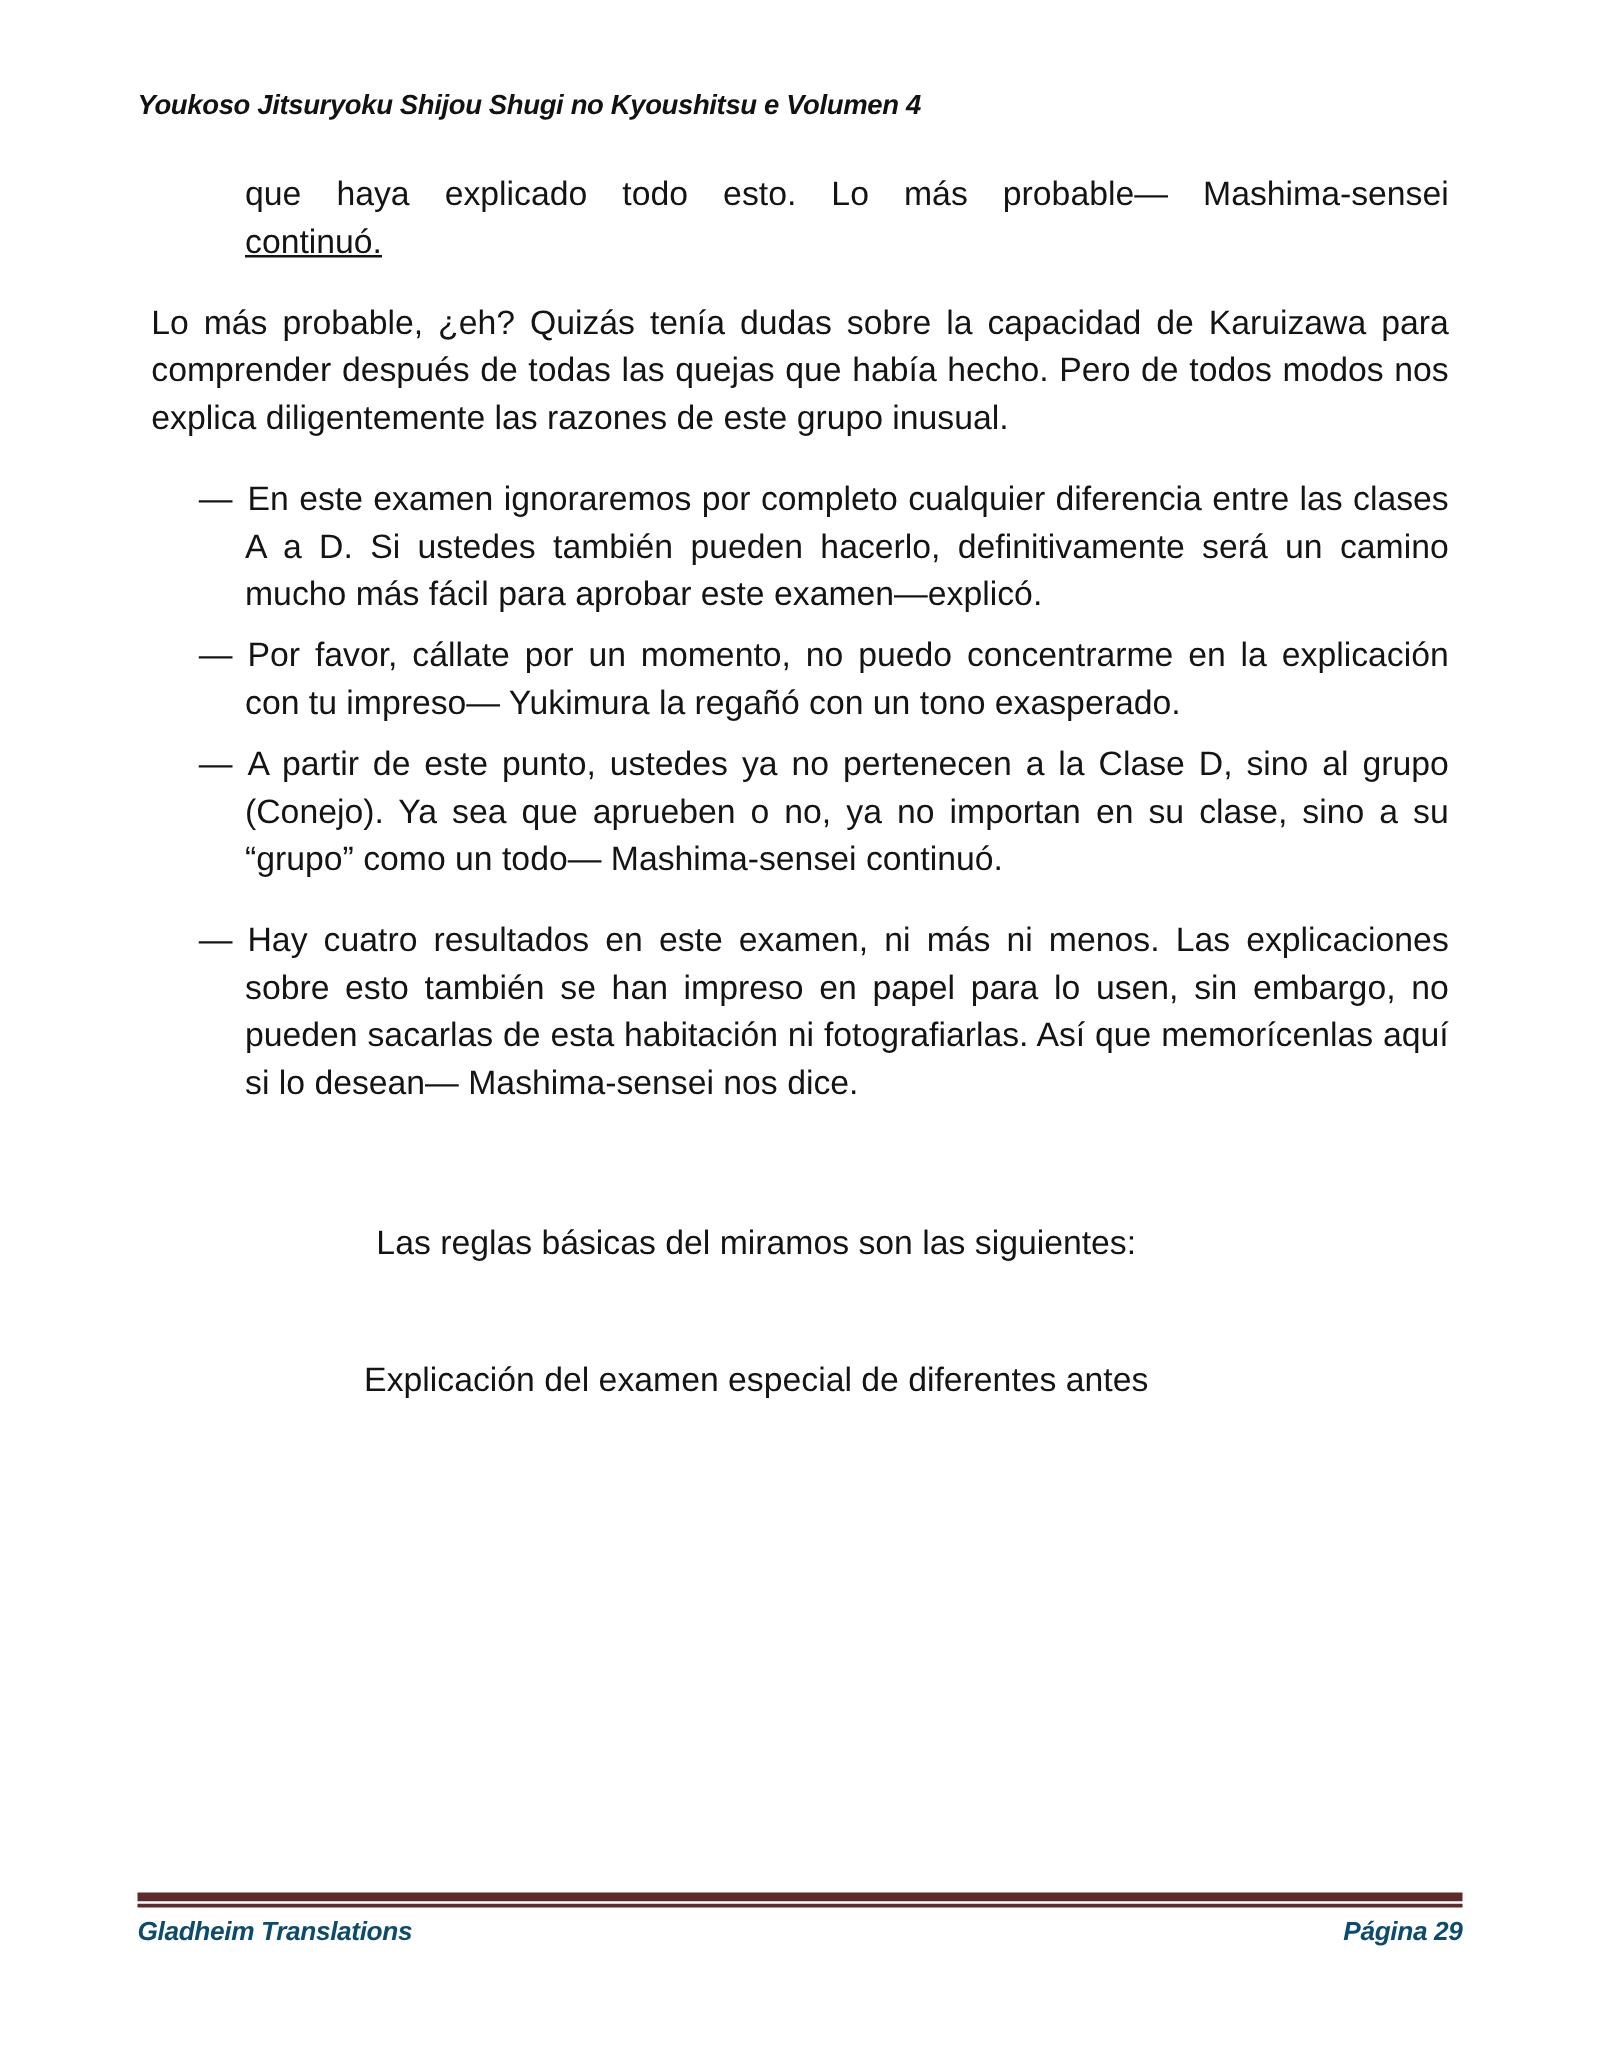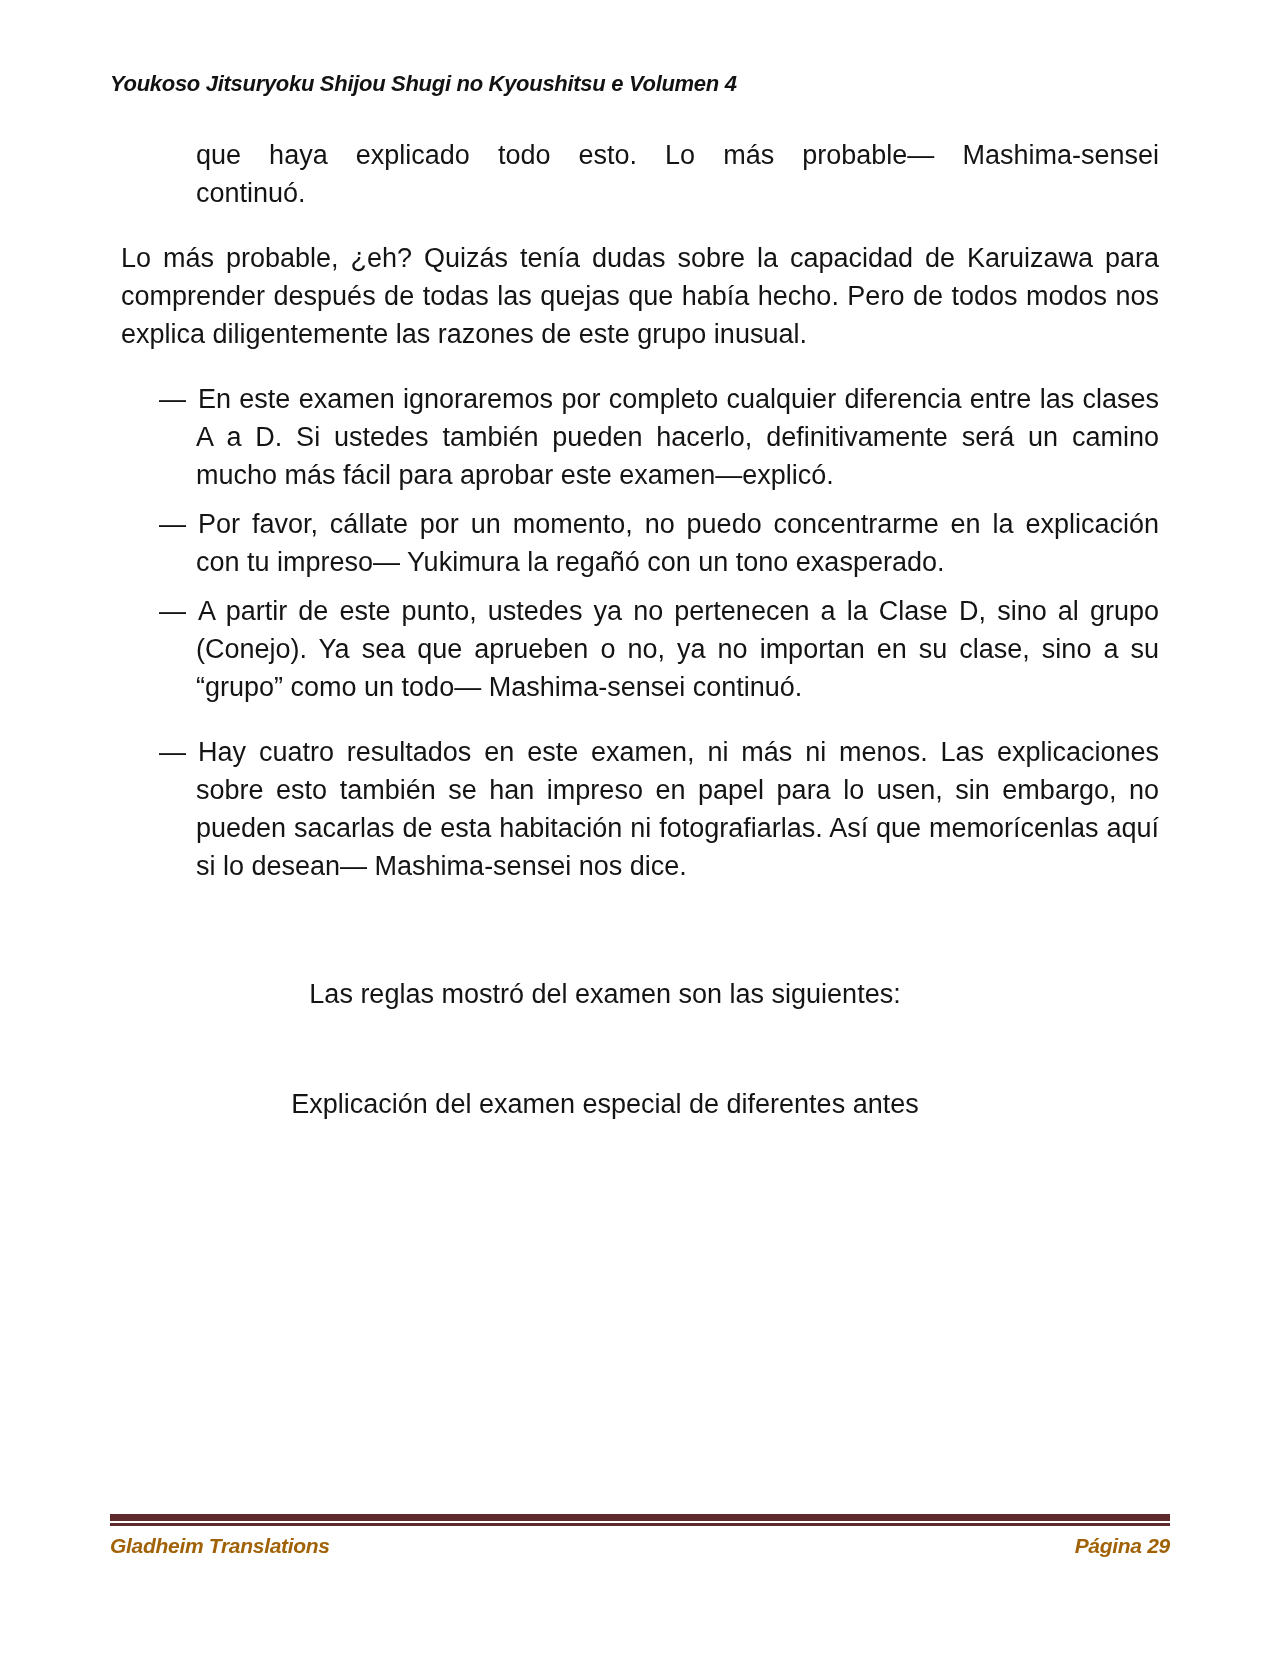--- a/index.html
+++ b/index.html
@@ -38,20 +38,21 @@
   .opening {
     margin-top: 38px;
     padding-left: 75px;
   }
   .opening .line-full {
     display: block;
     text-align-last: justify;
   }
   .opening .line-rest {
     display: block;
+    text-decoration: underline;
   }
   .context    { margin-top: 27px; }
   .dialogue   { margin-top: 27px; }
   .bullet {
     padding-left: 75px;
     text-indent: -37px;
   }
   .dash { margin-right: 12px; }
   .reflection { margin-top: 27px; }
   .paper      { margin-top: 27px; }
@@ -73,21 +74,21 @@
   .rule-thin  { height: 3px; }
   .footer-row {
     display: flex;
     justify-content: space-between;
     margin-top: 7px;
     font-weight: bold;
     font-style: italic;
     font-size: 21px;
     line-height: 26px;
     letter-spacing: -0.3px;
-    color: #a16207;
+    color: #0c4a6e;
   }
 </style>
 </head>
 <body>
 
 <div class="page">
 
   <div>
     <span class="header-title">Youkoso Jitsuryoku Shijou Shugi no Kyoushitsu e Volumen 4</span>
   </div>
@@ -112,21 +113,21 @@
   </div>
 
 
   <div class="dialogue">
     <p class="bullet">
       <span class="dash">—</span><span>Hay cuatro resultados en este examen, ni más ni menos. Las explicaciones sobre esto también se han impreso en papel para lo usen, sin embargo, no pueden sacarlas de esta habitación ni fotografiarlas. Así que memorícenlas aquí si lo desean— Mashima-sensei nos dice.</span>
     </p>
   </div>
 
 
-  <p class="heading-center rules-heading">Las reglas mostró del examen son las siguientes:</p>
+  <p class="heading-center rules-heading">Las reglas básicas del miramos son las siguientes:</p>
 
   <p class="heading-center explanation-heading">Explicación del examen especial de diferentes antes</p>
 
   <div class="footer">
     <div class="rule-thick" style="background-color: rgb(94, 42, 44);"></div>
     <div class="rule-gap"></div>
     <div class="rule-thin" style="background-color: rgb(94, 42, 44);"></div>
     <div class="footer-row">
       <span>Gladheim Translations</span>
       <span>Página 29</span>

